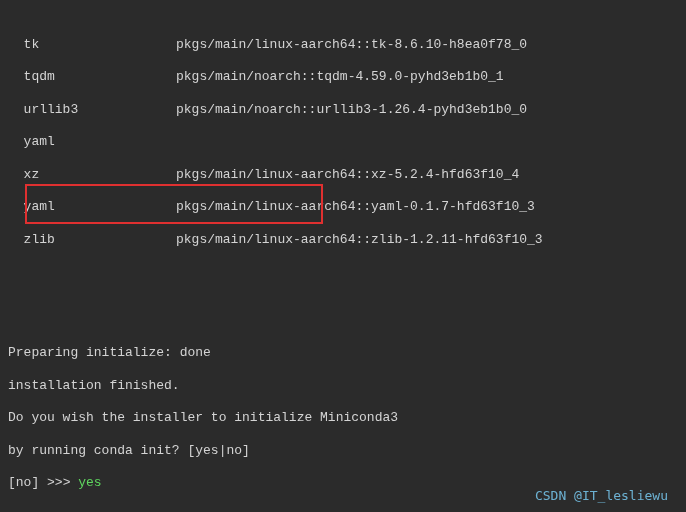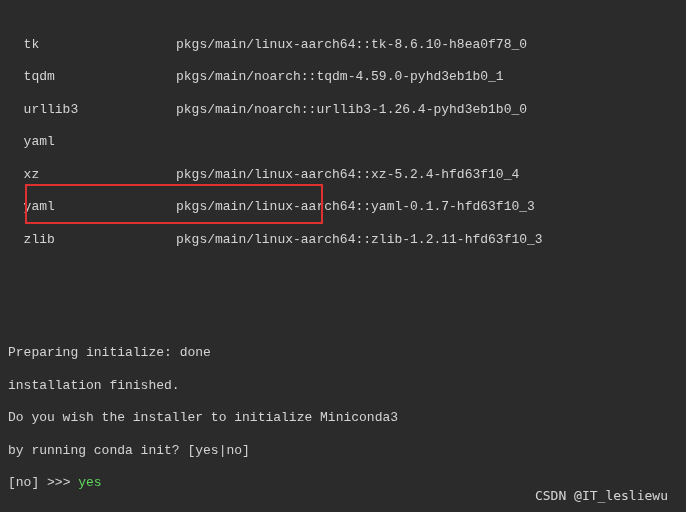--- a/index.html
+++ b/index.html
@@ -28,21 +28,21 @@
       left: 25px;
       top: 184px;
       width: 298px;
       height: 40px;
       pointer-events: none;
     }
     .watermark {
       position: absolute;
       right: 18px;
       bottom: 8px;
-      color: #ffffff;
+      color: #7dd3fc;
       font-size: 13px;
       opacity: 0.8;
       font-family: "Consolas", monospace;
       pointer-events: none;
     }
   </style>
 </head>
 <body>
 
 <div class="terminal-content">

